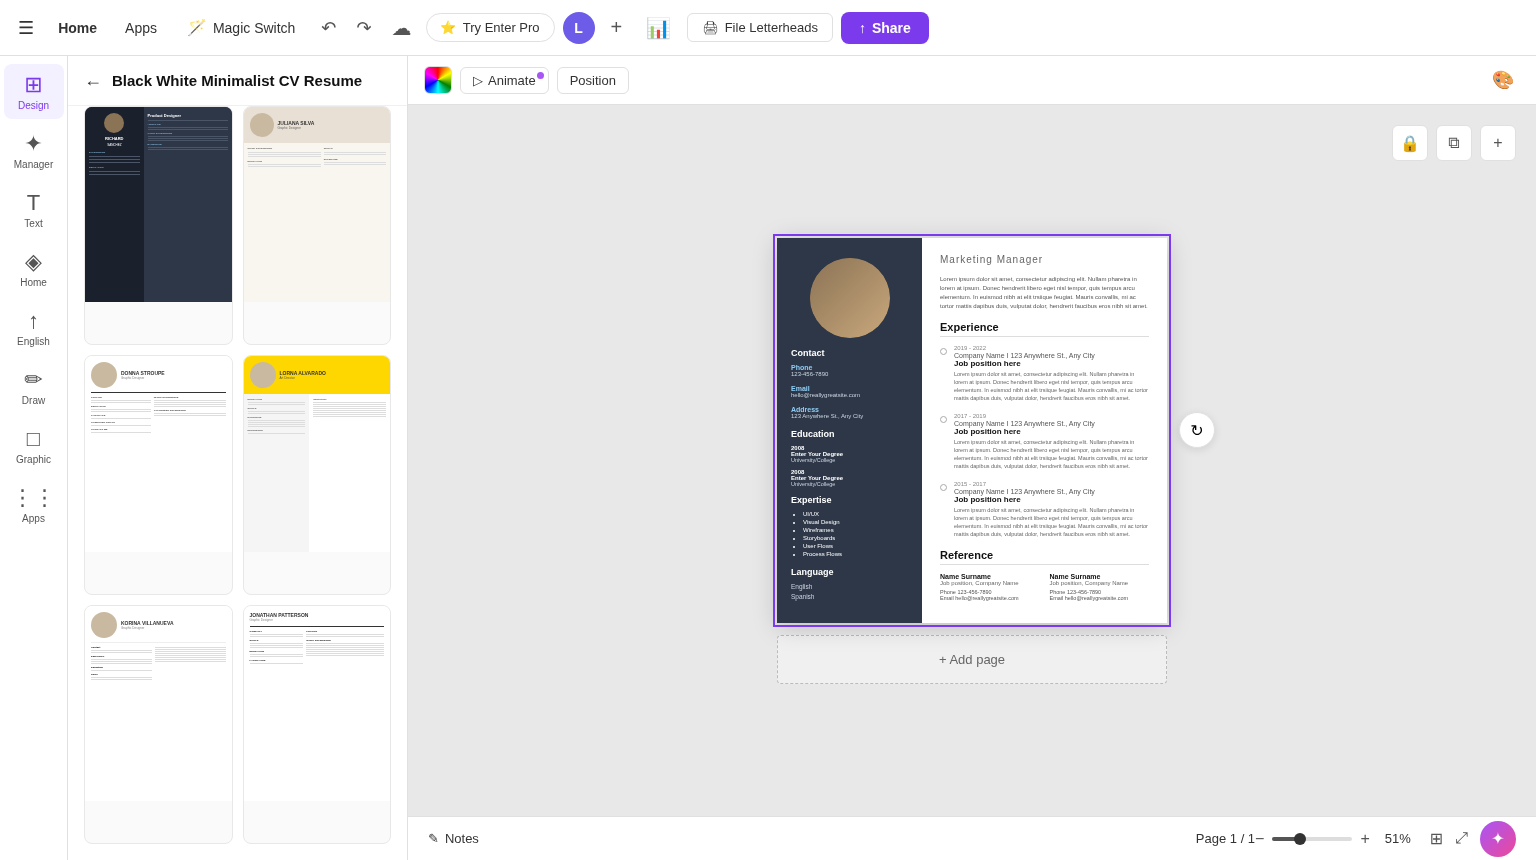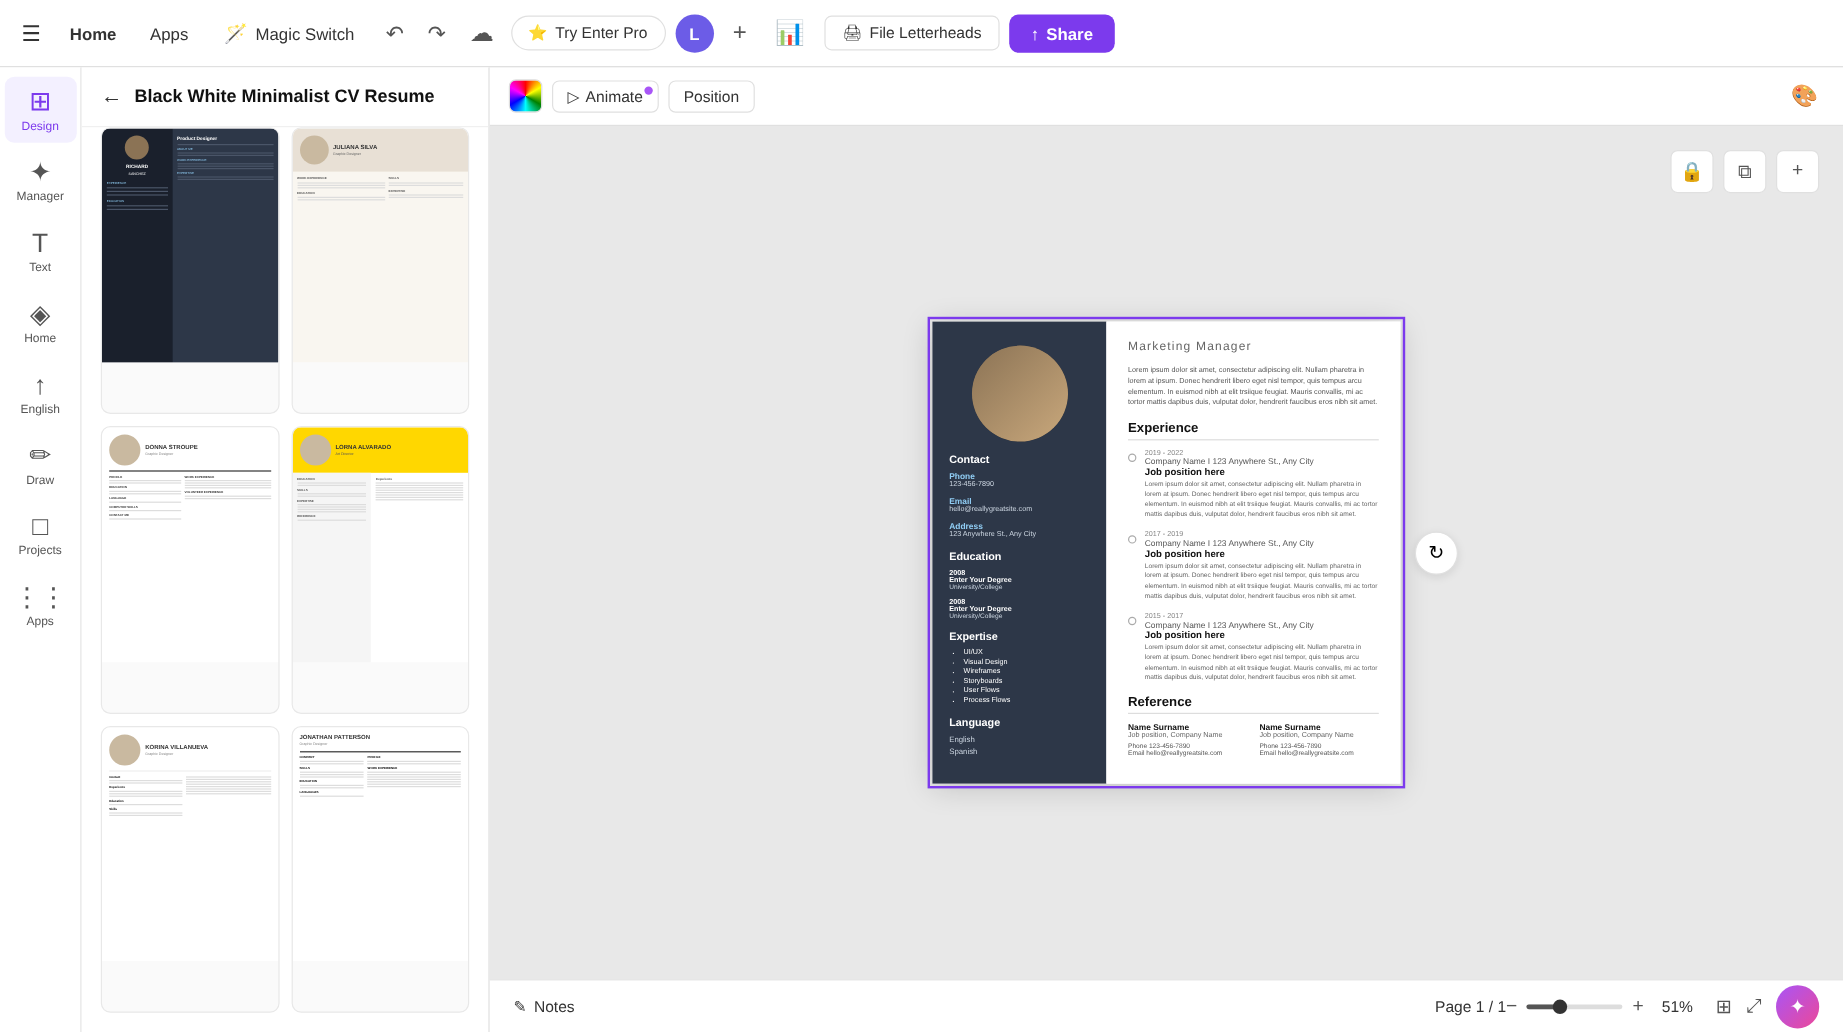--- a/index.html
+++ b/index.html
@@ -206,21 +206,21 @@
     <div class="sidebar-icon-item">
       <span class="icon-sym">↑</span>
       <span>English</span>
     </div>
     <div class="sidebar-icon-item">
       <span class="icon-sym">✏</span>
       <span>Draw</span>
     </div>
     <div class="sidebar-icon-item">
       <span class="icon-sym">□</span>
-      <span>Projects</span>
+      <span>Graphic</span>
     </div>
     <div class="sidebar-icon-item">
       <span class="icon-sym">⋮⋮</span>
       <span>Apps</span>
     </div>
   </aside>
 
   <div class="panel">
     <div class="panel-header">
       <span class="panel-back">←</span>
@@ -587,20 +587,21 @@
                   <div class="cv-ref-subtitle">Job position, Company Name</div>
                   <div class="cv-ref-detail">Phone  123-456-7890</div>
                   <div class="cv-ref-detail">Email   hello@reallygreatsite.com</div>
                 </div>
               </div>
             </div>
 
           </div>
         </div>
 
+        <div class="cv-add-page">+ Add page</div>
 
       </div>
     </div>
 
     <div class="bottom-bar">
       <div class="bottom-notes">
         <span>✎</span>
         <span>Notes</span>
       </div>
       <div class="bottom-spacer"></div>

